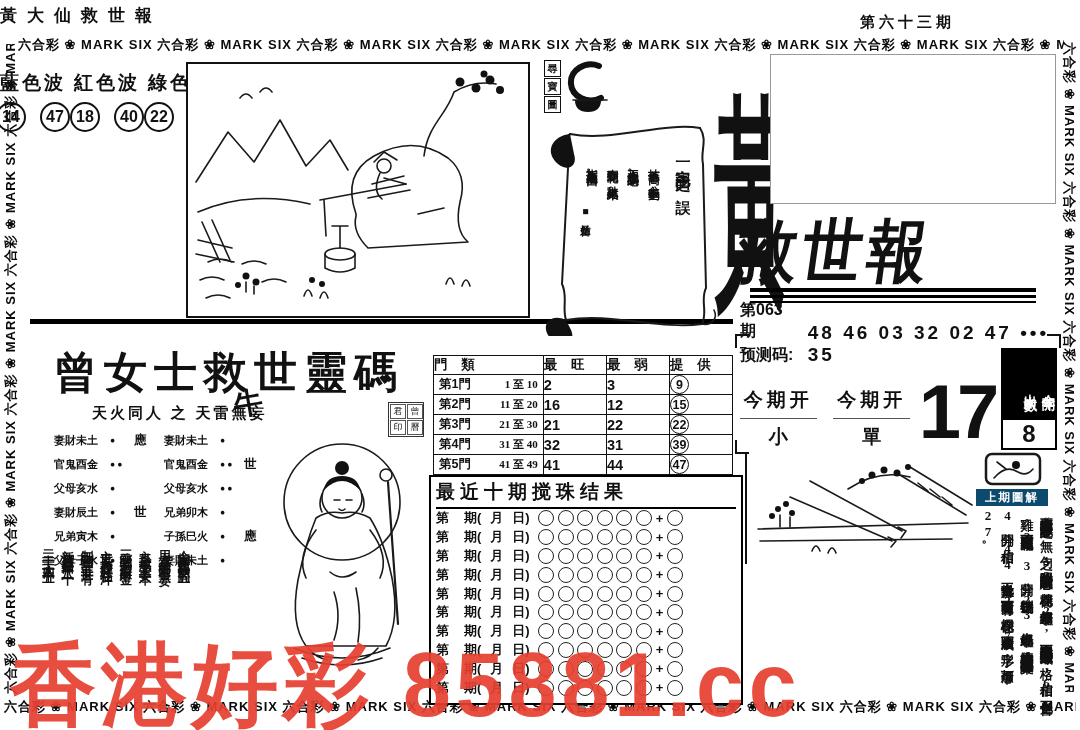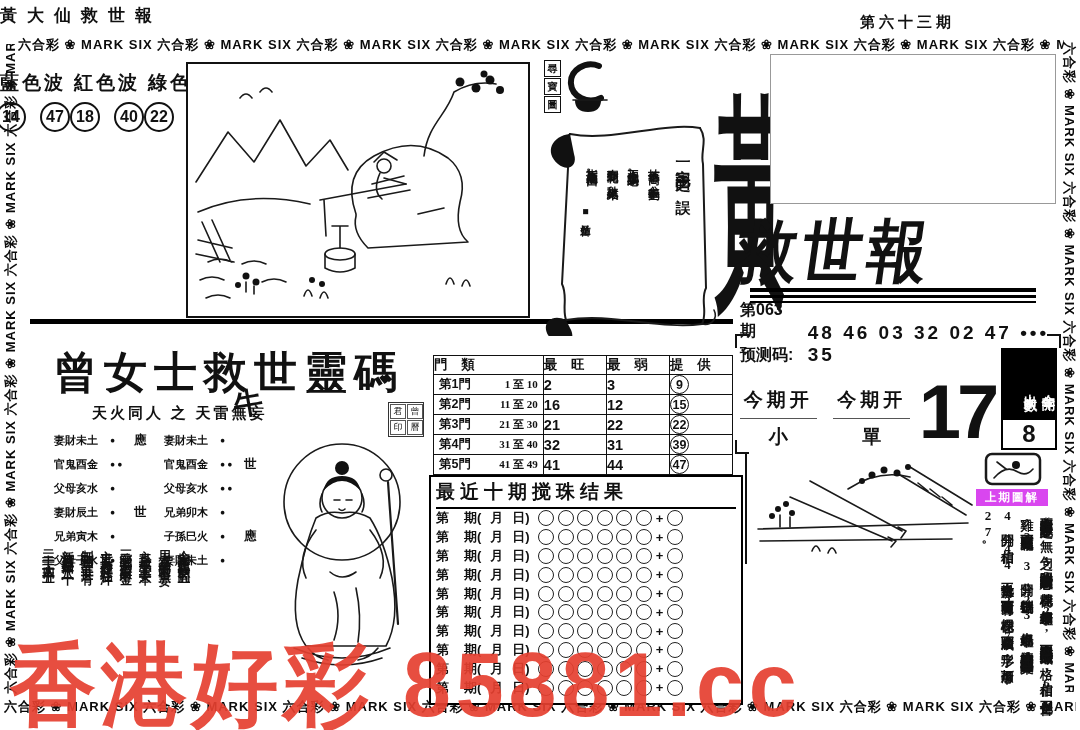--- a/index.html
+++ b/index.html
@@ -93,21 +93,21 @@
   .hexlabel { width:56px; font-size:11px; font-weight:bold; font-family:"Liberation Serif",serif; }
   .hexdots { width:24px; font-size:8.5px; letter-spacing:2px; }
   .hexmark { font-size:12.5px; font-weight:bold; font-family:"Liberation Serif",serif; }
   #prophecy { left:38px; top:540px; height:158px; font-size:12.5px; font-weight:bold; font-family:"Liberation Serif",serif; letter-spacing:2.5px; line-height:1.55; }
   #goddess { left:246px; top:410px; width:192px; height:280px; }
 
   
   #vline-right { left:745px; top:452px; width:2px; height:112px; background:#111; }
   #garden { left:752px; top:453px; width:222px; height:112px; }
   #explain-icon { left:984px; top:452px; width:58px; height:34px; }
-  #explain-badge { left:976px; top:489px; width:72px; height:17px; background:#d946ef; color:#fff; font-size:11.5px; font-weight:bold; letter-spacing:2px; display:flex; align-items:center; justify-content:center; }
+  #explain-badge { left:976px; top:489px; width:72px; height:17px; background:#0c4a6e; color:#fff; font-size:11.5px; font-weight:bold; letter-spacing:2px; display:flex; align-items:center; justify-content:center; }
   #explain-par { left:752px; top:508px; width:304px; height:184px; font-size:13px; font-weight:bold; font-family:"Liberation Serif",serif; line-height:1.5; letter-spacing:0.5px; }
 
   
   #watermark { left:10px; top:628px; font-size:86px; font-weight:900; letter-spacing:5px; white-space:nowrap; z-index:50; opacity:0.92; pointer-events:none; transform:scaleY(1.05); }
 
   svg { display:block; }
   .ink { stroke:#1a1a1a; fill:none; stroke-width:1.6; stroke-linecap:round; stroke-linejoin:round; }
 </style>
 </head>
 <body>

